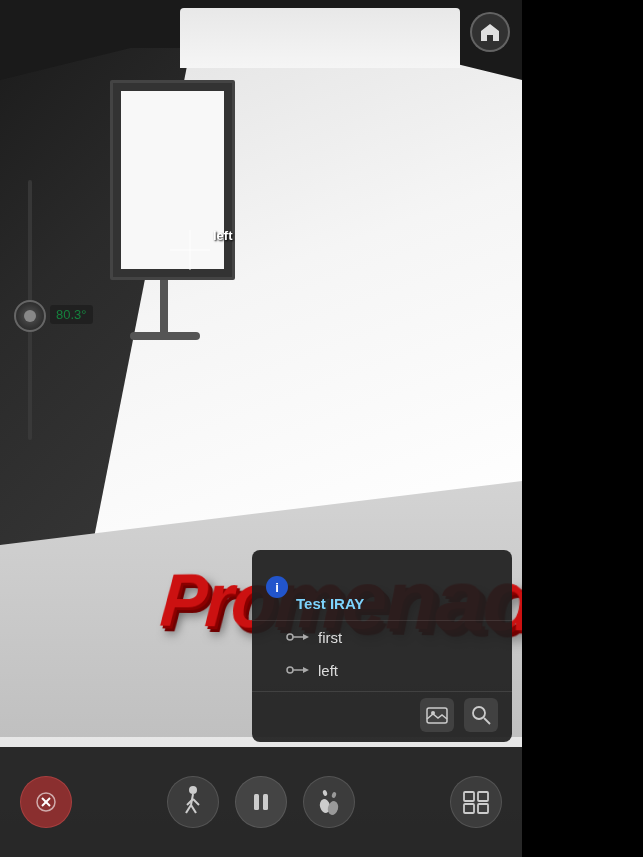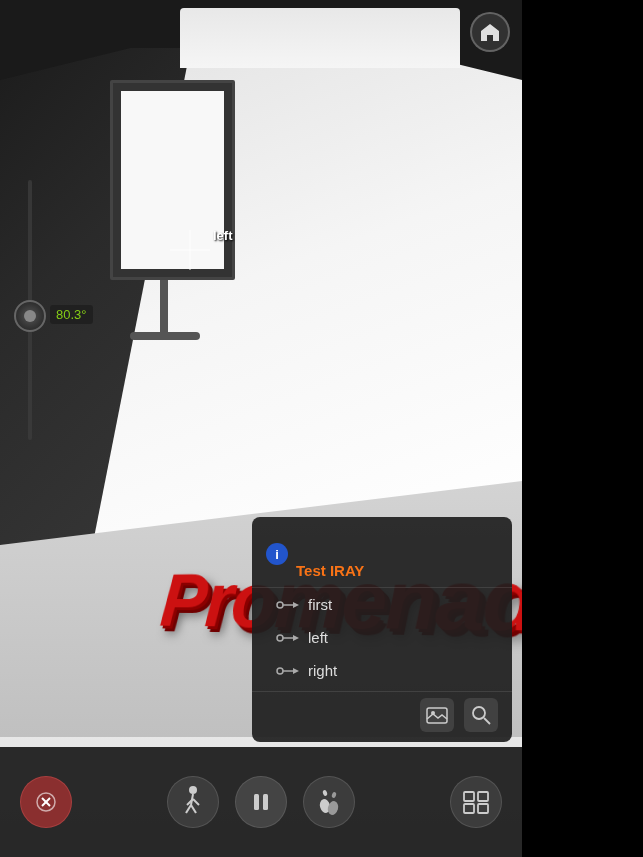--- a/index.html
+++ b/index.html
@@ -211,21 +211,21 @@
       height: 12px;
       border-radius: 50%;
       background: #888;
     }
 
     .slider-value {
       position: absolute;
       left: 50px;
       top: 125px;
       background: rgba(30,30,30,0.85);
-      color: #84cc16;
+      color: #15803d;
       font-size: 13px;
       padding: 2px 6px;
       border-radius: 3px;
       white-space: nowrap;
     }
 
     
     .home-button {
       position: absolute;
       top: 12px;
@@ -270,28 +270,28 @@
       justify-content: center;
       font-size: 13px;
       font-weight: bold;
       margin-right: 8px;
       flex-shrink: 0;
     }
 
     .panel-title {
       font-size: 15px;
       font-weight: bold;
-      color: #f97316;
+      color: #7dd3fc;
       margin-top: 33px;
     }
 
     .panel-item {
       display: flex;
-      align-items: flex-end;
-      padding: 8px 22px;
+      align-items: flex-start;
+      padding: 8px 32px;
       cursor: pointer;
     }
 
     .panel-item-icon {
       width: 28px;
       height: 16px;
       display: flex;
       align-items: center;
       justify-content: center;
       margin-right: 6px;
@@ -455,30 +455,20 @@
       <div class="panel-item-icon">
         <svg width="24" height="14" viewBox="0 0 24 14">
           <circle cx="4" cy="7" r="3" fill="none" stroke="#aaa" stroke-width="1.5"></circle>
           <line x1="7" y1="7" x2="20" y2="7" stroke="#aaa" stroke-width="1.5"></line>
           <polygon points="17,4 23,7 17,10" fill="#aaa"></polygon>
         </svg>
       </div>
       <div class="panel-item-label">left</div>
     </div>
 
-    <div class="panel-item">
-      <div class="panel-item-icon">
-        <svg width="24" height="14" viewBox="0 0 24 14">
-          <circle cx="4" cy="7" r="3" fill="none" stroke="#aaa" stroke-width="1.5"></circle>
-          <line x1="7" y1="7" x2="20" y2="7" stroke="#aaa" stroke-width="1.5"></line>
-          <polygon points="17,4 23,7 17,10" fill="#aaa"></polygon>
-        </svg>
-      </div>
-      <div class="panel-item-label">right</div>
-    </div>
 
     <div class="panel-footer">
       <div class="panel-footer-btn">
         <svg width="22" height="20" viewBox="0 0 22 20">
           <rect x="1" y="3" width="20" height="15" rx="2" fill="none" stroke="#ccc" stroke-width="1.5"></rect>
           <circle cx="7" cy="8" r="2" fill="#ccc"></circle>
           <polyline points="1,14 7,9 12,13 16,10 21,14" fill="none" stroke="#ccc" stroke-width="1.5"></polyline>
         </svg>
       </div>
       <div class="panel-footer-btn">

